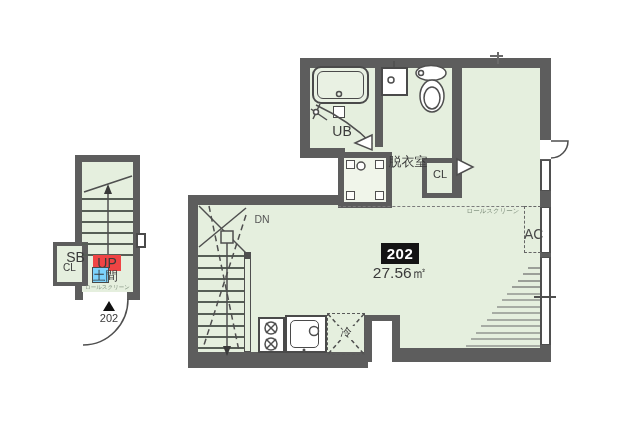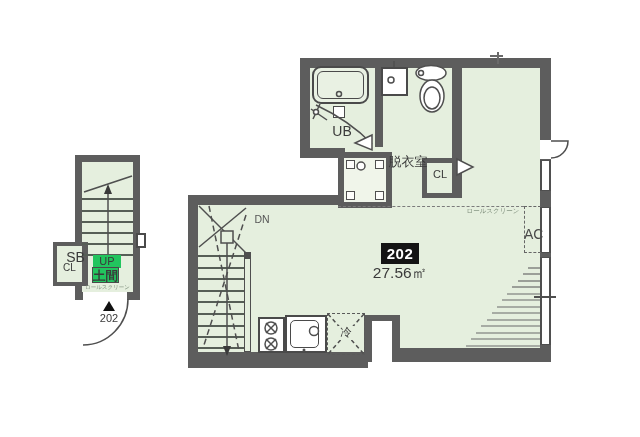--- a/index.html
+++ b/index.html
@@ -188,19 +188,19 @@
   <div class="lbl" style="left:249px;top:213px;width:26px;font-size:10.5px;color:#565656;">DN</div>
   <div class="lbl" style="left:524px;top:226px;width:17px;font-size:14px;color:#4a4a4a;">AC</div>
   <div class="lbl" style="left:466px;top:207px;width:54px;font-size:6.5px;color:#7d8d7b;">ロールスクリーン</div>
   <div class="lbl" style="left:338px;top:326px;width:16px;height:14px;font-size:11.5px;background:#e5efde;">冷</div>
 
   <div class="badge lbl" style="left:381px;top:243px;width:38px;height:21px;font-size:15px;line-height:21px;color:#ffffff;letter-spacing:0.5px;">202</div>
   <div class="lbl" style="left:352px;top:264px;width:96px;font-size:15.5px;">27.56㎡</div>
 
   <div class="lbl" style="left:62px;top:249px;width:27px;font-size:14px;">SB</div>
   <div class="lbl" style="left:56px;top:262px;width:27px;font-size:10px;">CL</div>
-  <div class="lbl" style="left:93px;top:255px;width:28px;font-size:11px;background:#22c55e;">UP</div>
-  <div class="lbl" style="left:92px;top:267px;width:27px;height:16px;font-size:12.5px;font-weight:bold;line-height:16px;border:1.5px solid #4a4a4a;background:#22c55e;box-sizing:border-box;">土間</div>
+  <div class="lbl" style="left:93px;top:255px;width:28px;font-size:14px;background:#ef4444;">UP</div>
+  <div class="lbl" style="left:92px;top:267px;width:17px;height:16px;font-size:12.5px;font-weight:normal;line-height:16px;border:1.5px solid #4a4a4a;background:#7dd3fc;box-sizing:border-box;">土間</div>
   <div class="lbl" style="left:84px;top:284px;width:47px;font-size:5.5px;color:#7d8d7b;">ロールスクリーン</div>
   <div class="abs" style="left:103px;top:301px;width:0;height:0;border-left:6px solid transparent;border-right:6px solid transparent;border-bottom:10px solid #111111;"></div>
   <div class="lbl" style="left:94px;top:312px;width:30px;font-size:11px;">202</div>
 
 </div>
 
 </body></html>

